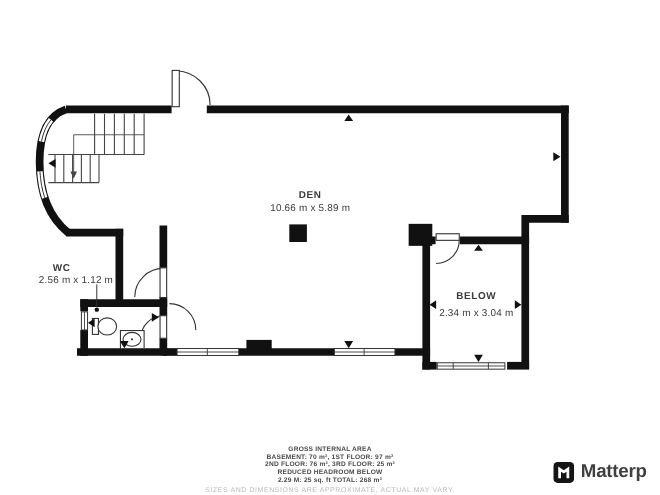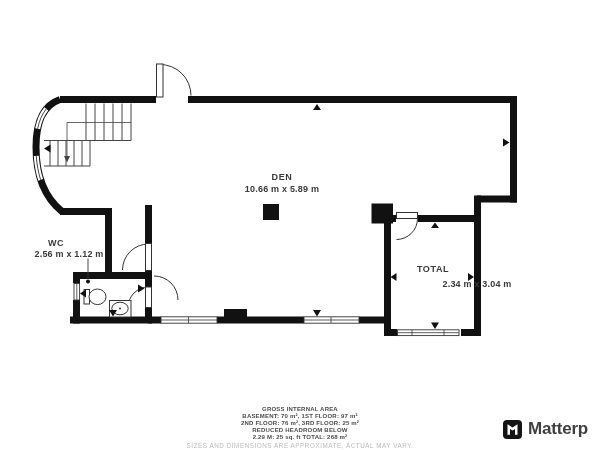--- a/index.html
+++ b/index.html
@@ -7,21 +7,21 @@
     width:600px;height:450px;position:relative;overflow:hidden;
     background:#ffffff;
     font-family:"Liberation Sans", sans-serif;
   }
   #plan-svg{position:absolute;left:0;top:0;}
   .lbl{
     position:absolute;transform:translateX(-50%);
     white-space:nowrap;color:#3a3a3a;text-align:center;
   }
   .room-name{font-size:9px;font-weight:700;letter-spacing:.6px;}
-  .room-dims{font-size:9px;font-weight:700;letter-spacing:.2px;}
+  .room-dims{font-size:9px;font-weight:400;letter-spacing:.2px;}
   #footer{
     position:absolute;left:0;right:0;top:406px;text-align:center;
     font-size:6px;line-height:7px;font-weight:700;color:#4a4a4a;letter-spacing:.2px;
   }
   #footer .disclaimer{
     margin-top:1px;font-size:6.3px;font-weight:400;color:#b9b9b9;letter-spacing:.55px;
   }
   #logo{position:absolute;left:503px;top:419px;display:flex;align-items:center;}
   #logo .word{
     margin-left:6px;font-size:17px;font-weight:700;color:#3f3f3f;letter-spacing:-.2px;
@@ -148,22 +148,22 @@
   <path d="M88,258.5 V279" stroke="#333333" stroke-width="0.9" fill="none"></path>
   <circle cx="88" cy="281.5" r="2" fill="#111111"></circle>
 </svg>
 
 <div class="lbl room-name" style="left:282px;top:172px;">DEN</div>
 <div class="lbl room-dims" style="left:282px;top:183.5px;">10.66 m x 5.89 m</div>
 
 <div class="lbl room-name" style="left:56px;top:238px;">WC</div>
 <div class="lbl room-dims" style="left:69px;top:248.5px;">2.56 m x 1.12 m</div>
 
-<div class="lbl room-name" style="left:433px;top:264px;">TOTAL</div>
-<div class="lbl room-dims" style="left:433px;top:278.5px;margin-left:44px;">2.34 m x 3.04 m</div>
+<div class="lbl room-name" style="left:433px;top:264px;">BELOW</div>
+<div class="lbl room-dims" style="left:433px;top:278.5px;">2.34 m x 3.04 m</div>
 
 <div id="footer">
   <div>GROSS INTERNAL AREA</div>
   <div>BASEMENT: 70 m², 1ST FLOOR: 97 m²</div>
   <div>2ND FLOOR: 76 m², 3RD FLOOR: 25 m²</div>
   <div>REDUCED HEADROOM BELOW</div>
   <div>2.29 M: 25 sq. ft TOTAL: 268 m²</div>
   <div class="disclaimer">SIZES AND DIMENSIONS ARE APPROXIMATE, ACTUAL MAY VARY.</div>
 </div>
 

